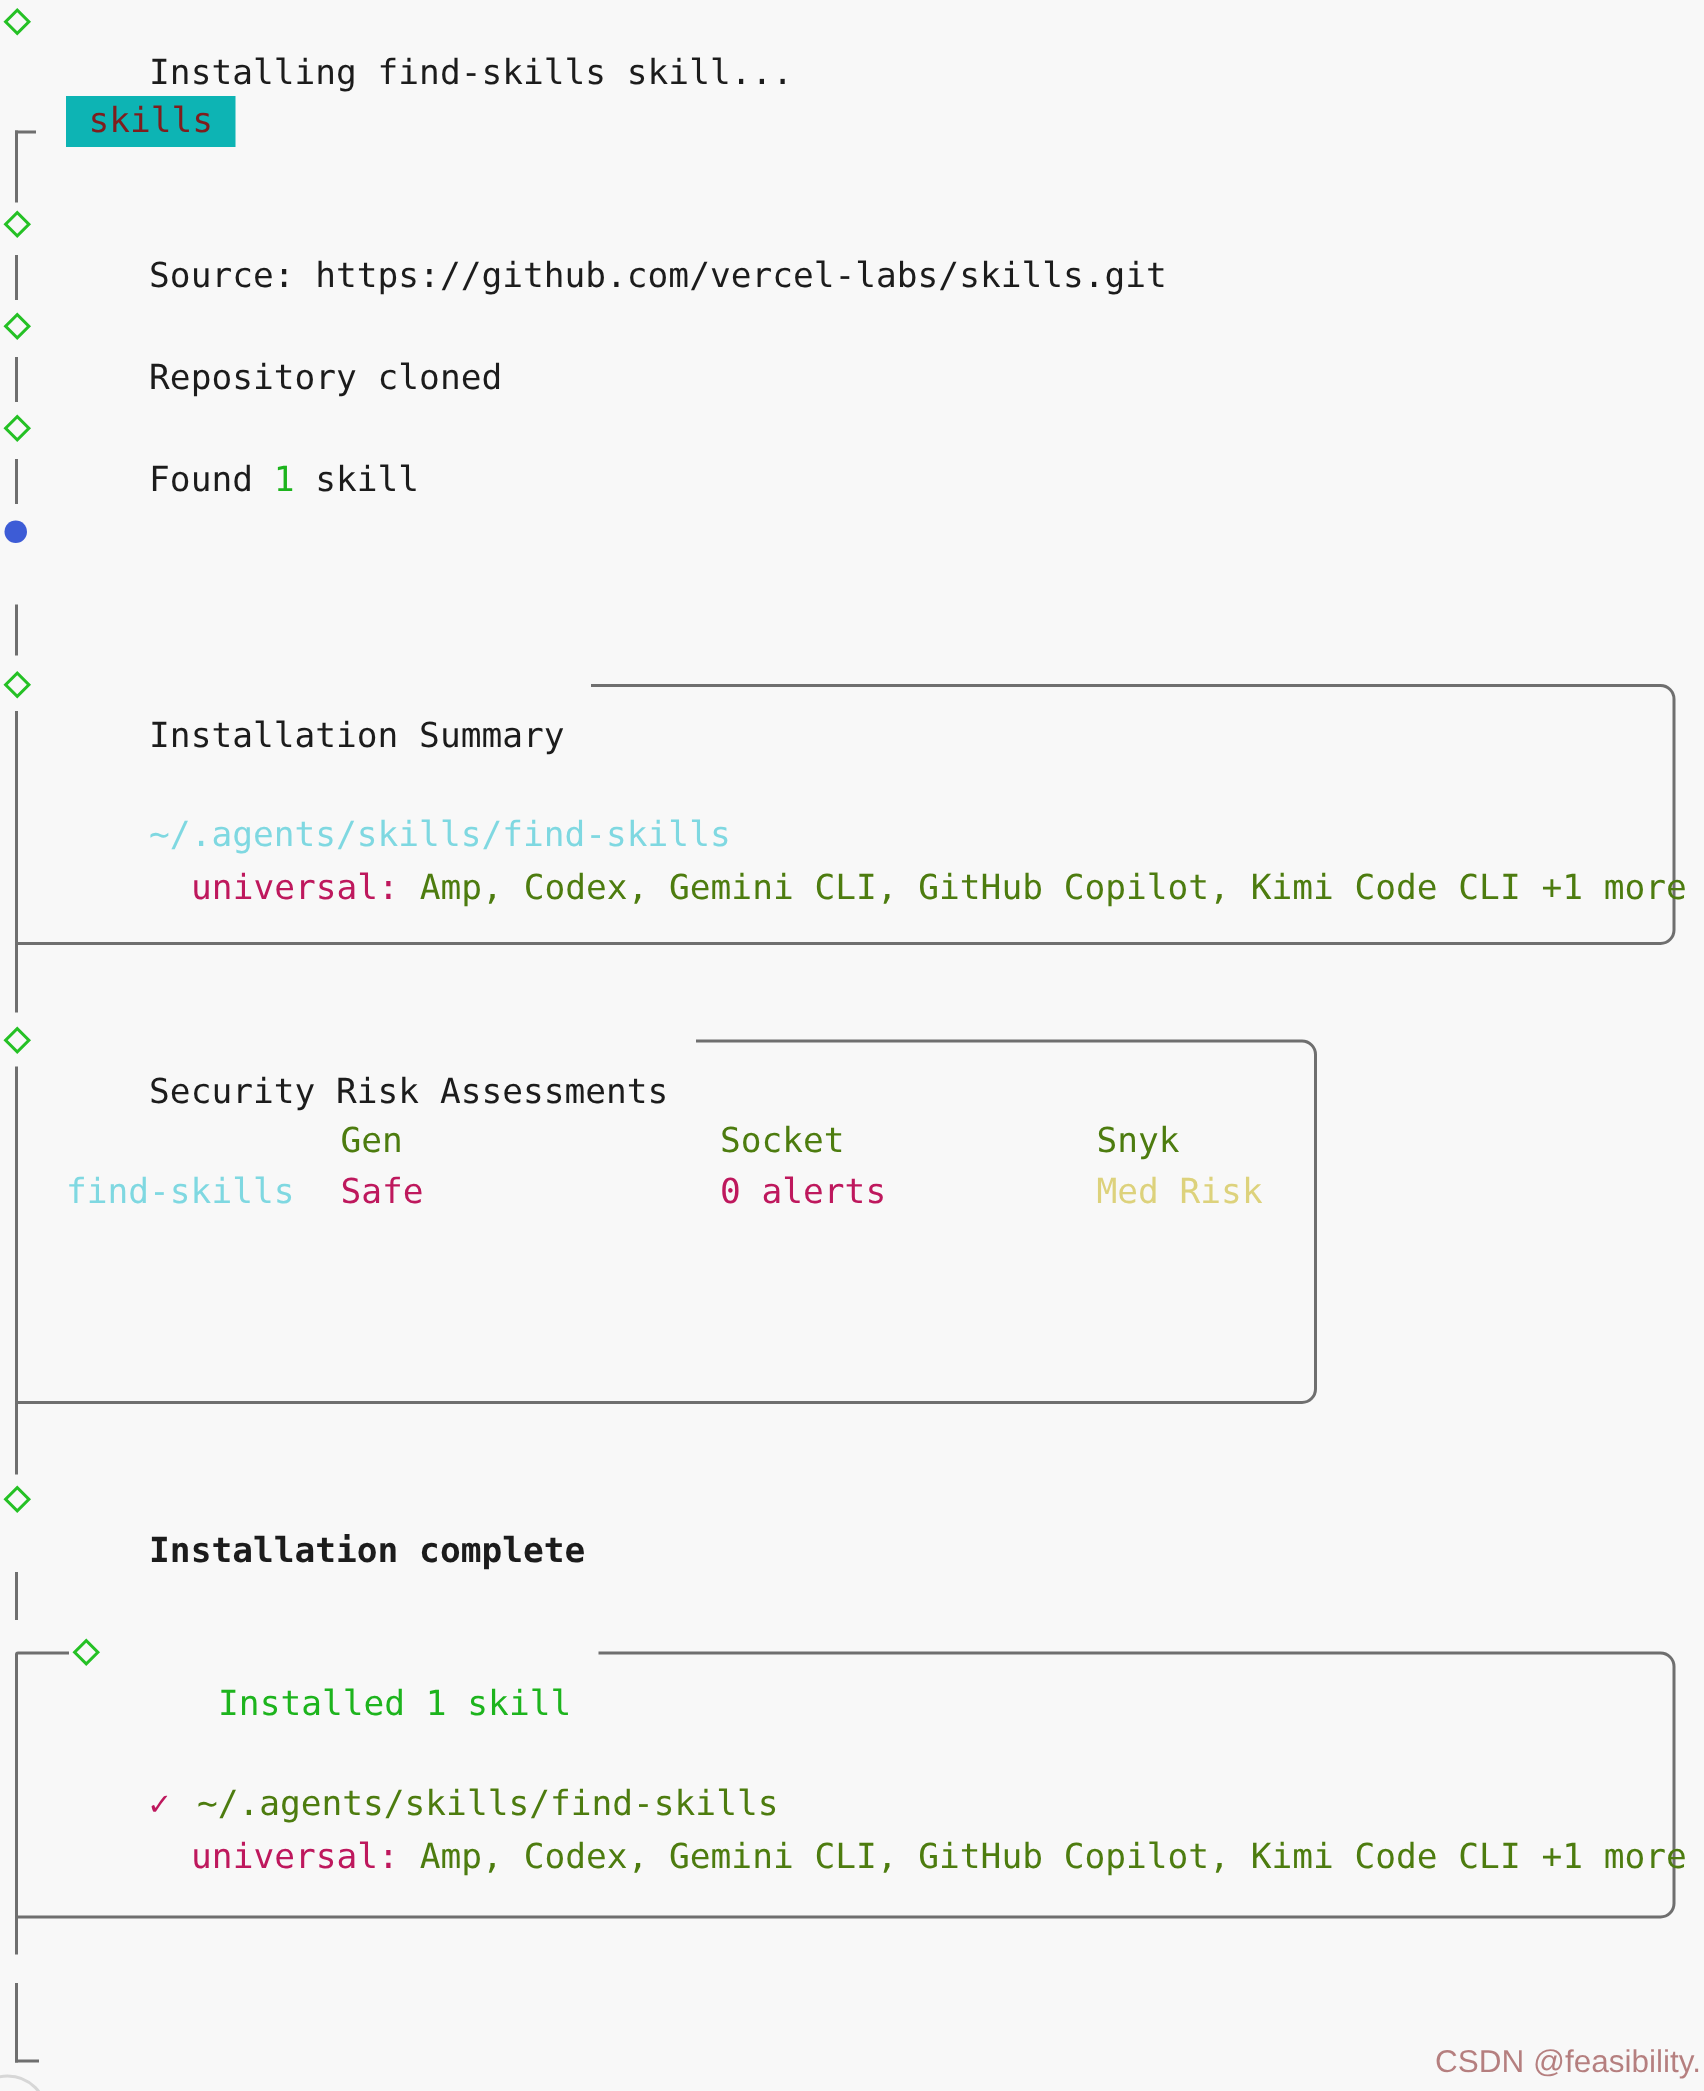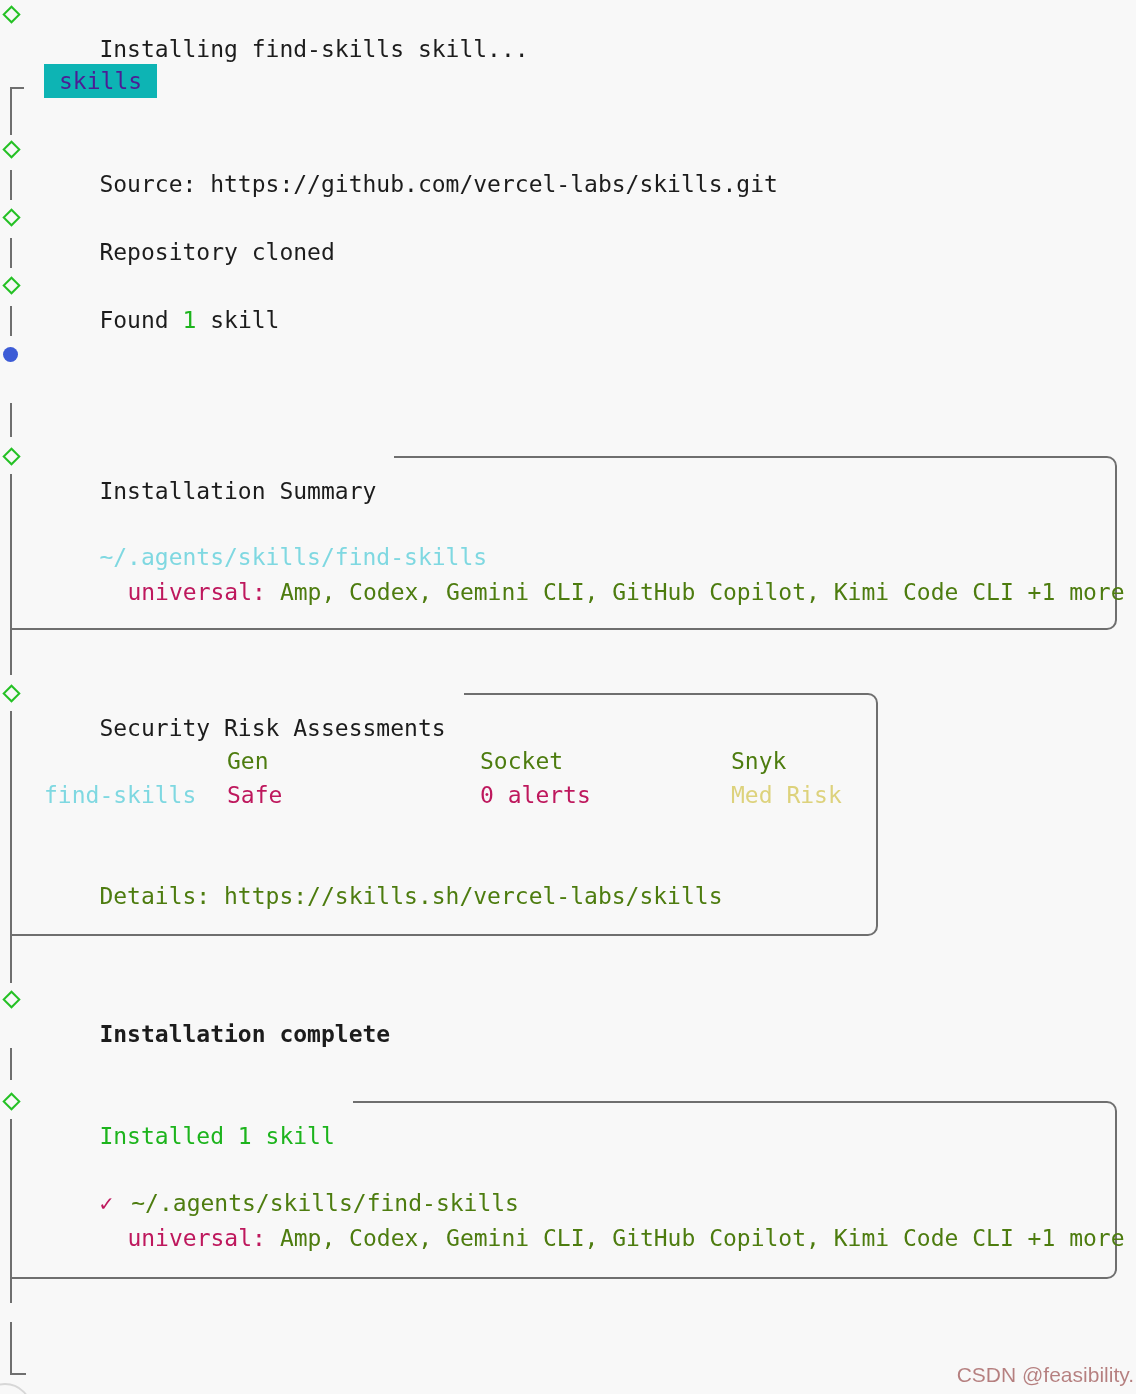--- a/index.html
+++ b/index.html
@@ -44,21 +44,21 @@
     background: #3d5cd6;
   }
   .badge {
     position: absolute;
     left: 44px;
     top: 64px;
     height: 34px;
     line-height: 34px;
     padding: 0 15px;
     background: #0db4b4;
-    color: #4c1d95;
+    color: #7f1d1d;
   }
   .vseg {
     position: absolute;
     left: 10px;
     width: 2px;
     background: #6f6f6f;
   }
   .corner-top {
     position: absolute;
     left: 10px;
@@ -175,31 +175,28 @@
   <div class="box-title" style="top:677px;">
     <span class="dmark"></span><span>Security Risk Assessments</span>
   </div>
   <div class="cell muted" style="top:744px;left:227px;">Gen</div>
   <div class="cell muted" style="top:744px;left:480px;">Socket</div>
   <div class="cell muted" style="top:744px;left:731px;">Snyk</div>
   <div class="cell pcyan" style="top:778px;left:44px;">find-skills</div>
   <div class="cell pgreen" style="top:778px;left:227px;">Safe</div>
   <div class="cell pgreen" style="top:778px;left:480px;">0 alerts</div>
   <div class="cell yellow" style="top:778px;left:731px;">Med Risk</div>
-  <div class="line muted" style="top:845px;">
-    <span>Details: https://skills.sh/vercel-labs/skills</span>
-  </div>
 
   <div class="dmark" style="top:993px;"></div>
   <div class="line" style="top:983px;font-weight:bold;">
     <span>Installation complete</span>
   </div>
 
   <div class="box" style="top:1101px;width:1103px;height:174px;"></div>
-  <div class="box-title green" style="top:1085px;">
+  <div class="box-title green" style="top:1085px;margin-left:46px;">
     <span class="dmark"></span><span>Installed 1 skill</span>
   </div>
   <div class="line" style="top:1152px;">
     <span class="pgreen">✓</span><span class="muted path-indent">~/.agents/skills/find-skills</span>
   </div>
   <div class="line" style="top:1187px;left:72px;">
     <span class="pgreen">universal:</span><span class="muted val-indent">Amp, Codex, Gemini CLI, GitHub Copilot, Kimi Code CLI +1 more</span>
   </div>
 
   <div class="line green" style="top:1357px;">

